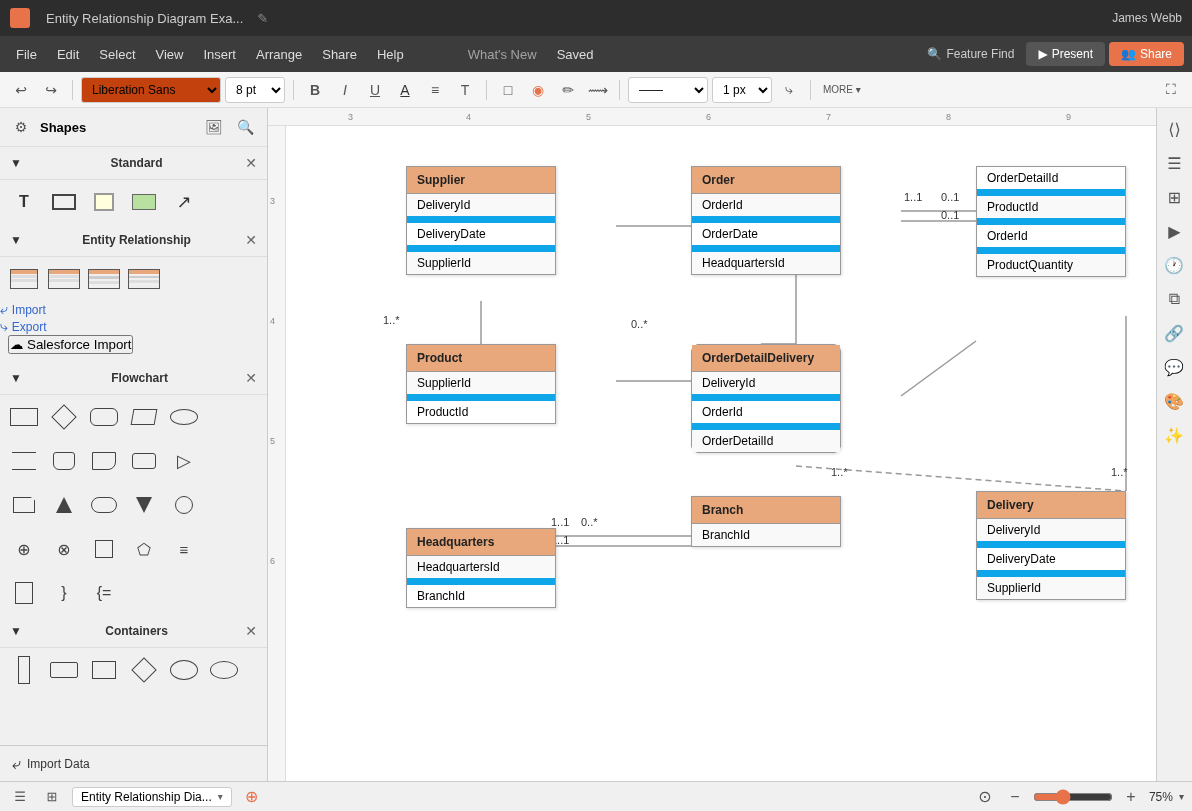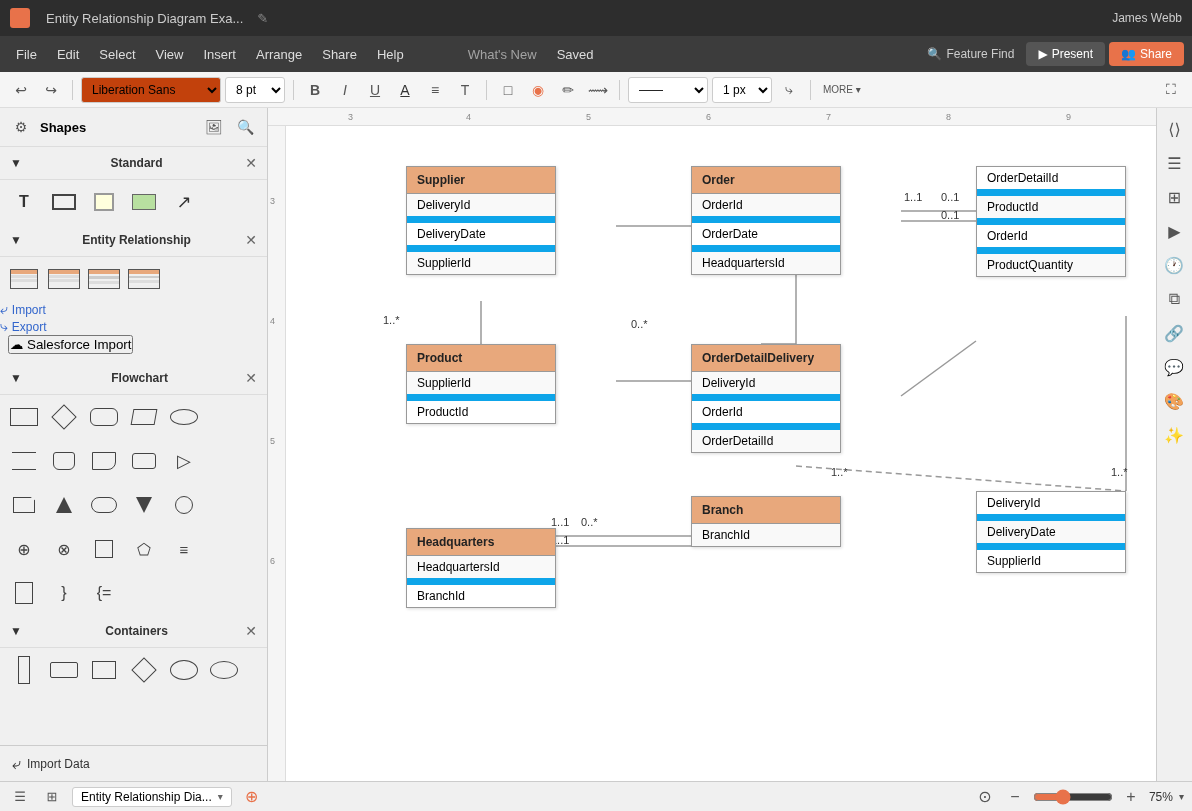--- a/index.html
+++ b/index.html
@@ -703,39 +703,40 @@
         <div class="erd-entity-row">OrderId</div>
         <div class="erd-entity-row">ProductQuantity</div>
       </div>
 
       <div class="erd-entity" style="left:120px; top:218px;">
         <div class="erd-entity-header">Product</div>
         <div class="erd-entity-row">SupplierId</div>
         <div class="erd-entity-row">ProductId</div>
       </div>
 
-      <div class="erd-entity" style="left:405px; top:218px;">
+      <div class="erd-entity" style="left:405px; top:218px;border-radius:8px;">
         <div class="erd-entity-header">OrderDetailDelivery</div>
         <div class="erd-entity-row">DeliveryId</div>
         <div class="erd-entity-row">OrderId</div>
         <div class="erd-entity-row">OrderDetailId</div>
       </div>
 
       <div class="erd-entity" style="left:120px; top:370px;margin-top:32px;">
         <div class="erd-entity-header">Headquarters</div>
         <div class="erd-entity-row">HeadquartersId</div>
         <div class="erd-entity-row">BranchId</div>
       </div>
 
       <div class="erd-entity" style="left:405px; top:370px;">
         <div class="erd-entity-header">Branch</div>
         <div class="erd-entity-row">BranchId</div>
       </div>
 
       <div class="erd-entity" style="left:690px; top:365px;">
+        <div class="erd-entity-header">Delivery</div>
         <div class="erd-entity-row">DeliveryId</div>
         <div class="erd-entity-row">DeliveryDate</div>
         <div class="erd-entity-row">SupplierId</div>
       </div>
 
     </div>
   </div>
 
   <div id="right-panel">
     <div class="right-panel-icon">⟨⟩</div>

